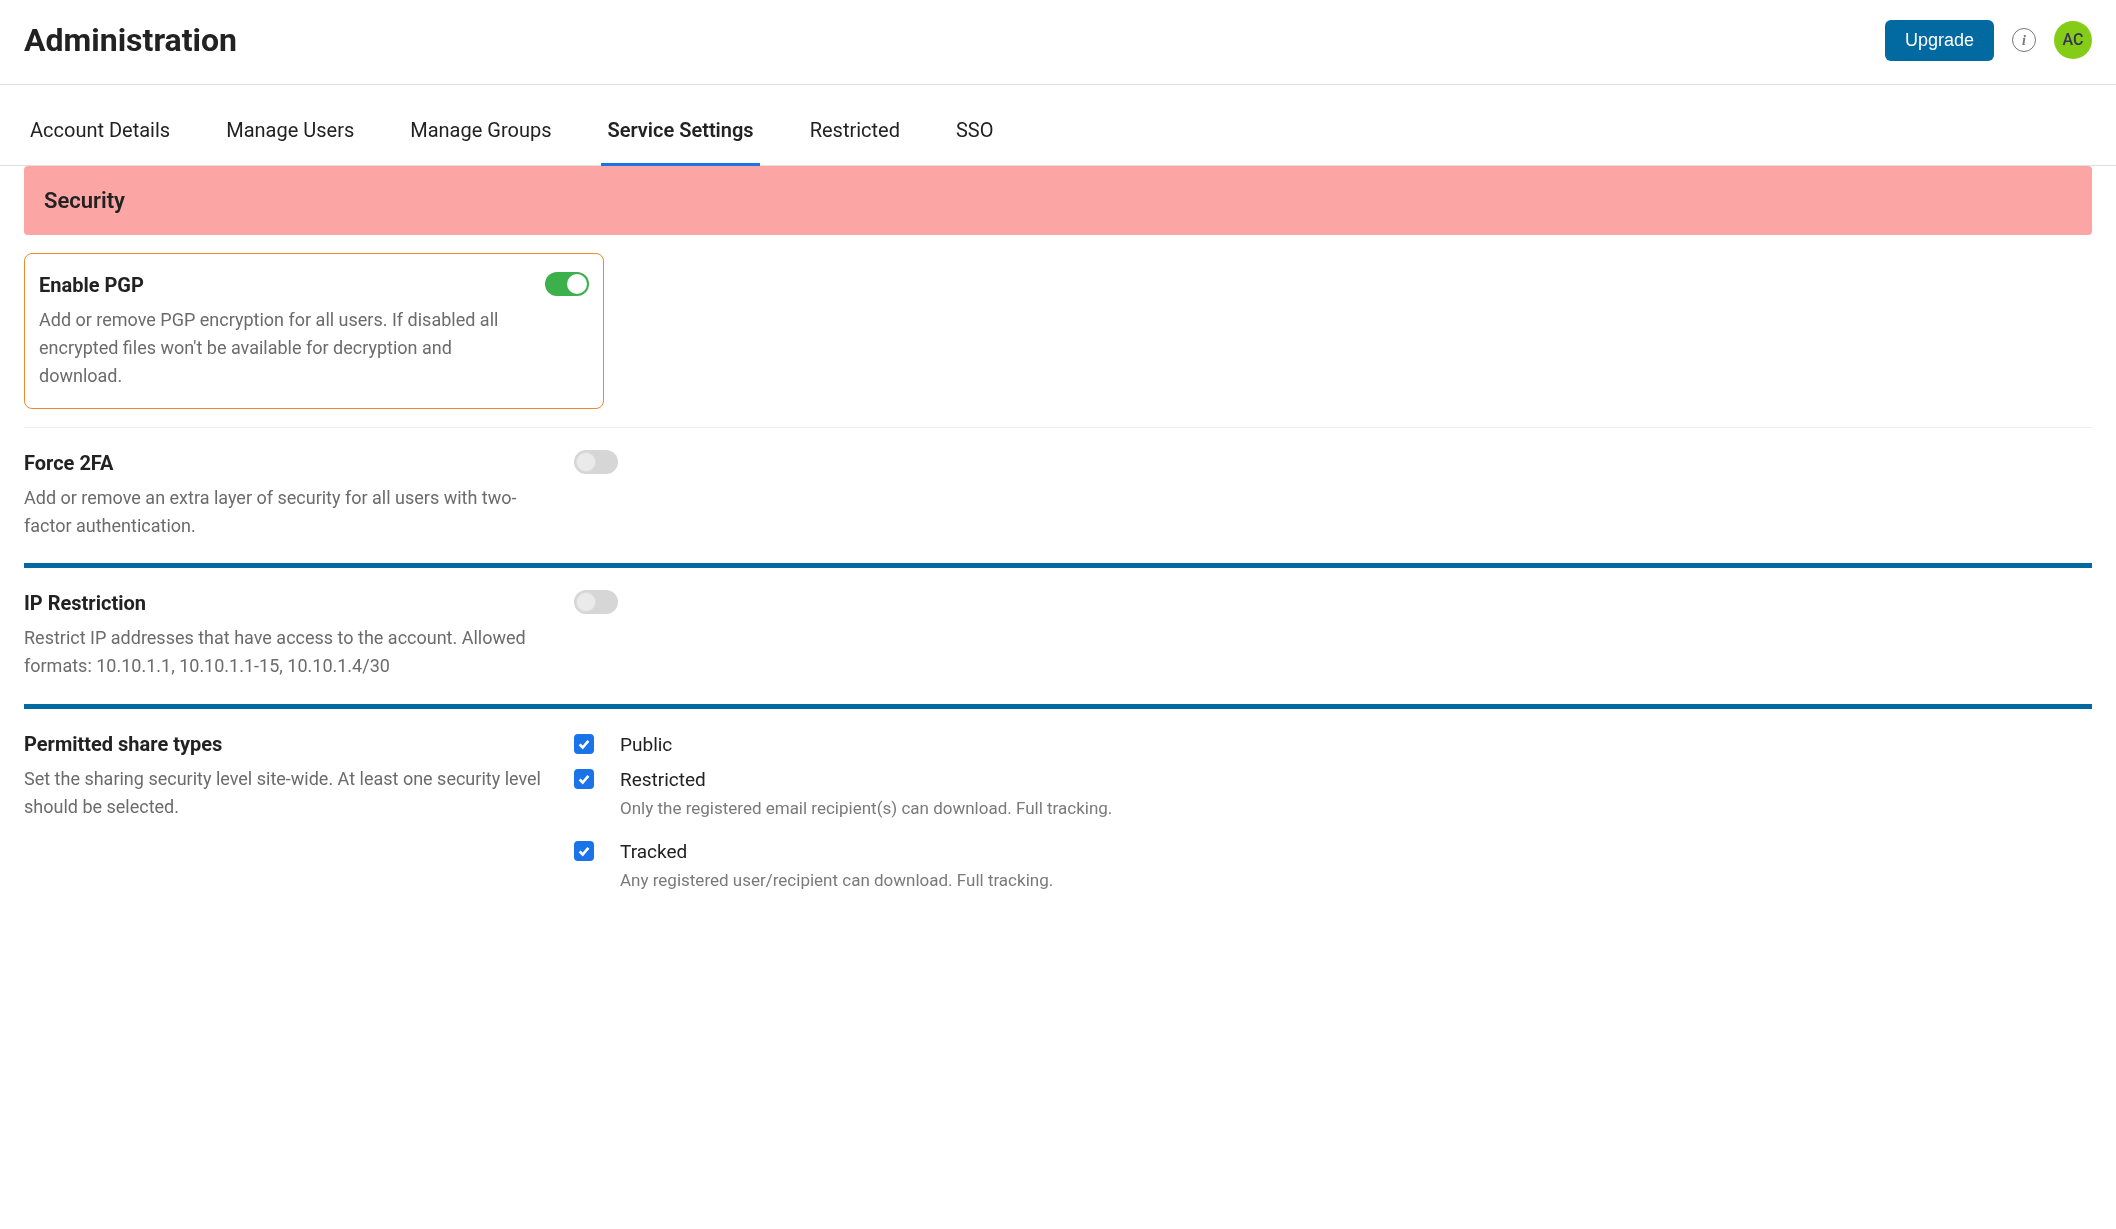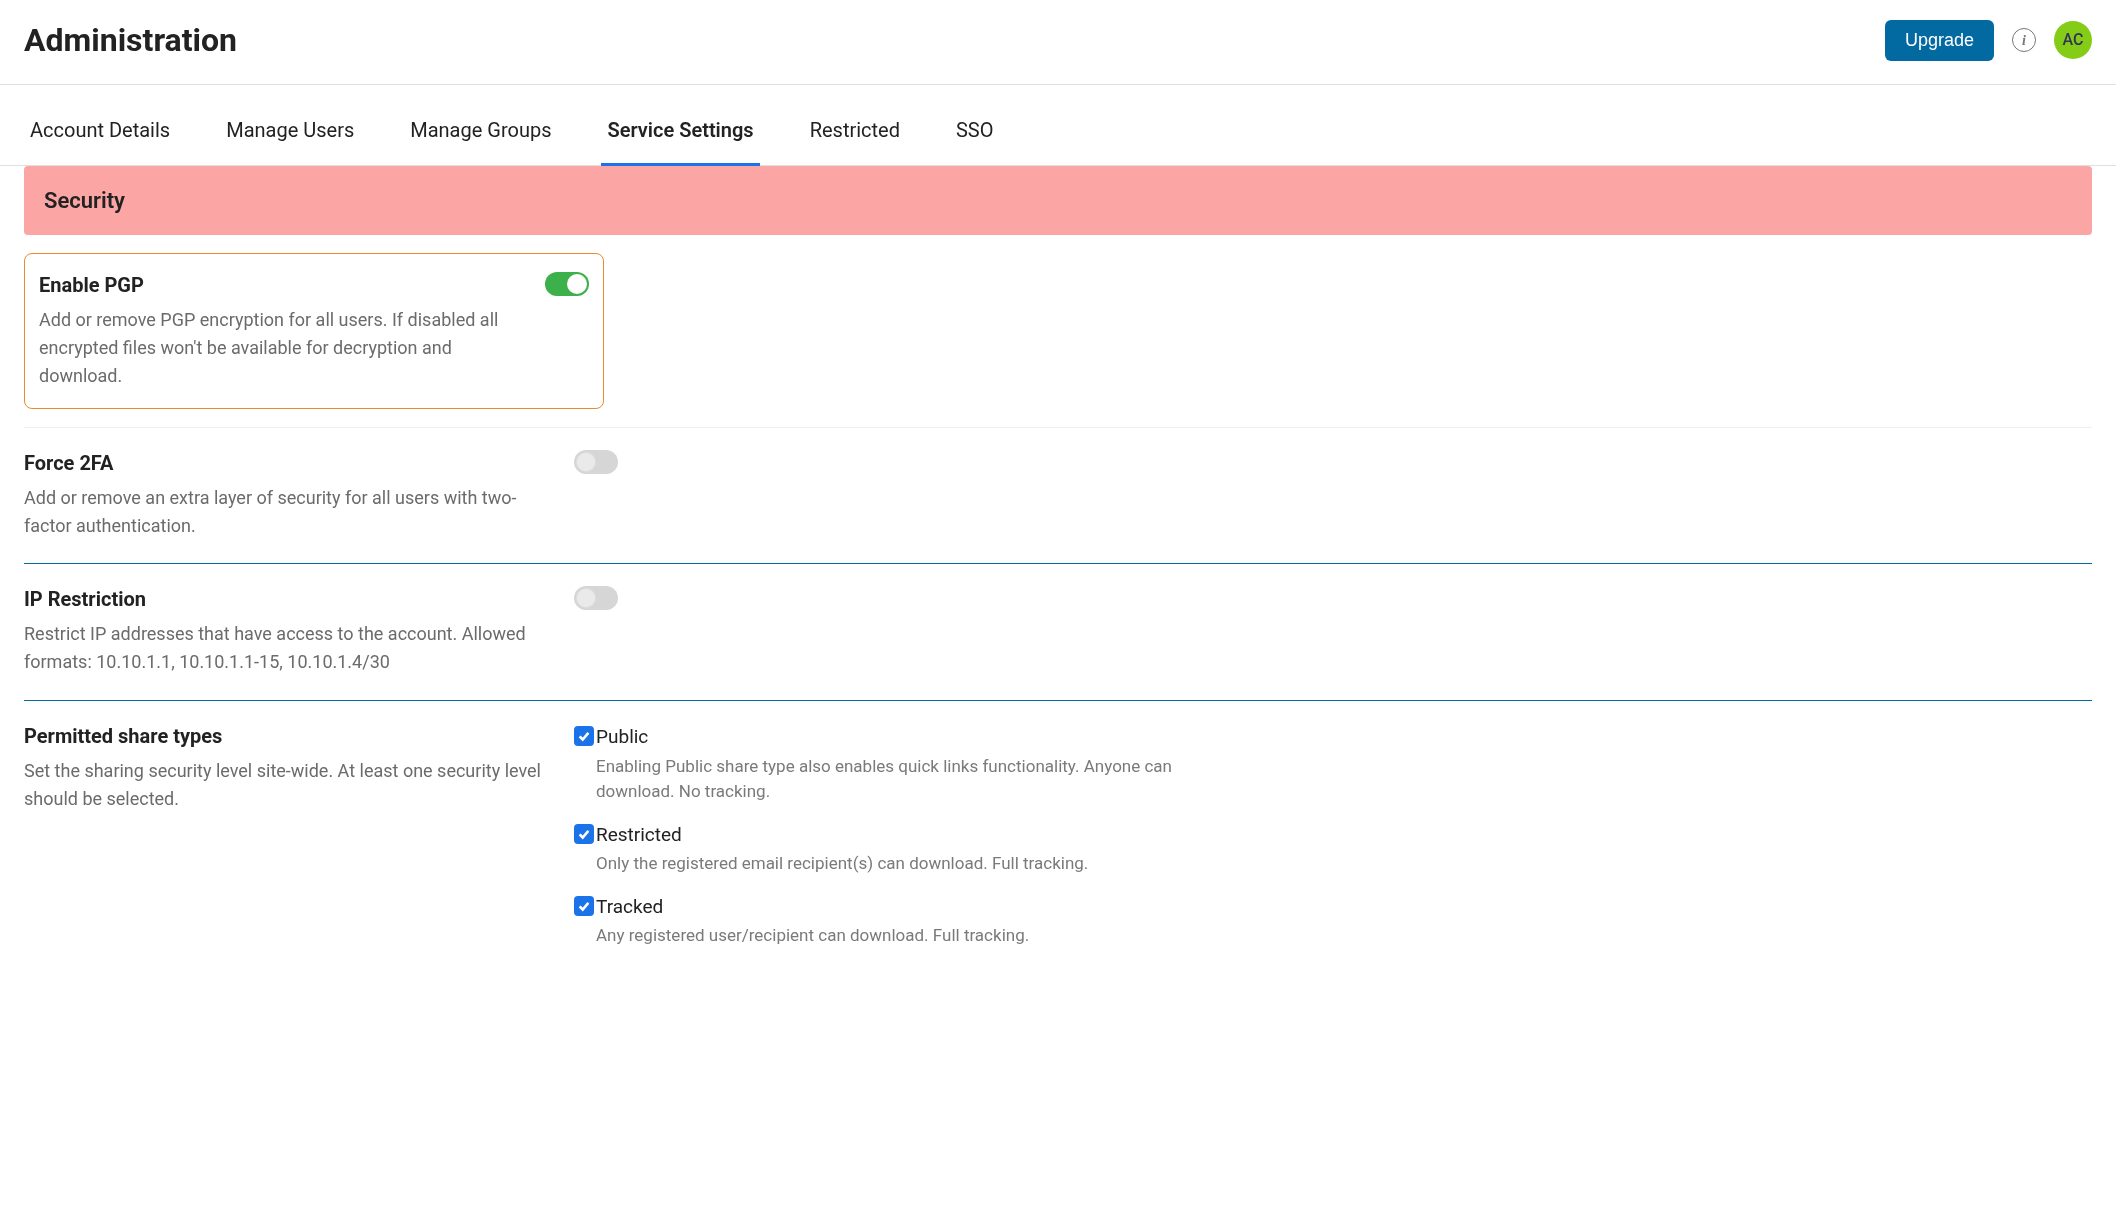--- a/index.html
+++ b/index.html
@@ -93,21 +93,21 @@
   .section-heading h2 {
     font-size: 22px;
     font-weight: 600;
     color: #222;
   }
 
   .setting-block {
     display: flex;
     align-items: flex-start;
     padding: 20px 0 24px 0;
-    border-bottom: 1px solid #0369a1;
+    border-bottom: 5px solid #0369a1;
     gap: 30px;
   }
   .setting-block.last { border-bottom: none; }
   .setting-left {
     flex: 0 0 520px;
     max-width: 520px;
   }
   .setting-title {
     font-size: 20px;
     font-weight: 700;
@@ -154,21 +154,21 @@
     transition: left .15s;
   }
   .toggle.on { background: #3cb04a; }
   .toggle.on .knob { left: 22px; }
   .toggle.off { background: #d0d0d0; }
   .toggle.off .knob { left: 2px; background:#f0f0f0; box-shadow: inset 0 0 0 1px rgba(0,0,0,.05); }
   .toggle.off.disabled-look { background:#d6d6d6; }
   .toggle.off.disabled-look .knob { background:#eaeaea; }
 
   
-  .check-row { display:flex; align-items:flex-start; gap:2px; margin-bottom: 6px; }
+  .check-row { display:flex; align-items:flex-start; gap:26px; margin-bottom: 6px; }
   .check-body { flex:1; }
   .check-label { font-size: 19px; color:#222; }
   .check-desc { font-size: 17px; color:#7a7a7a; margin-top:2px; margin-bottom:10px; max-width: 620px;}
   .chk {
     flex: 0 0 20px;
     width: 20px; height: 20px;
     border-radius: 4px;
     margin-top: 3px;
     background: #1a73e8;
     display:inline-flex; align-items:center; justify-content:center;
@@ -246,21 +246,20 @@
     <div class="setting-right">
 
       <div class="check-row">
         <span class="chk">
           <svg viewBox="0 0 16 16">
               <polyline points="3 8.5 6.5 12 13 4.5"></polyline>
             </svg>
         </span>
         <div class="check-body">
           <div class="check-label">Public</div>
-          <div class="check-desc">Enabling Public share type also enables quick links functionality. Anyone can download. No tracking.</div>
         </div>
       </div>
 
       <div class="check-row">
         <span class="chk">
           <svg viewBox="0 0 16 16">
               <polyline points="3 8.5 6.5 12 13 4.5"></polyline>
             </svg>
         </span>
         <div class="check-body">

